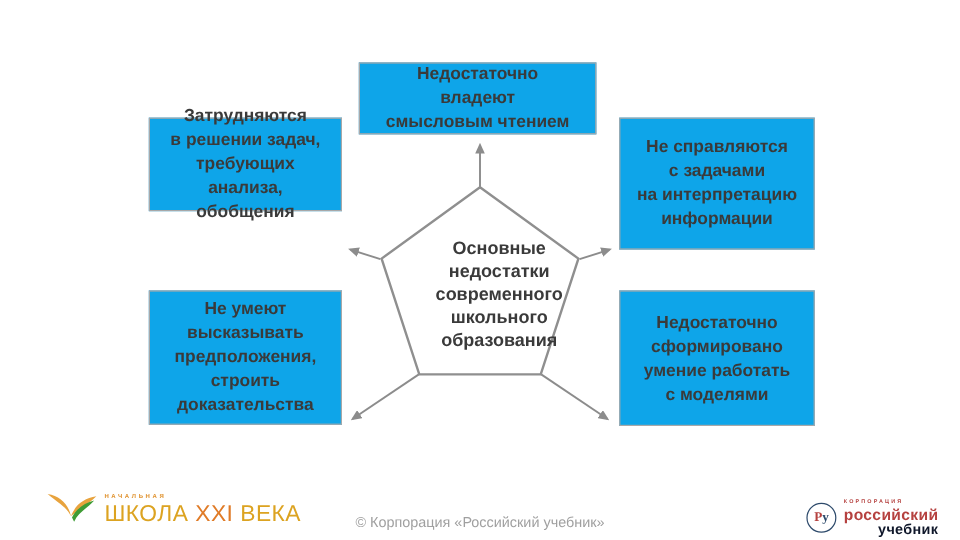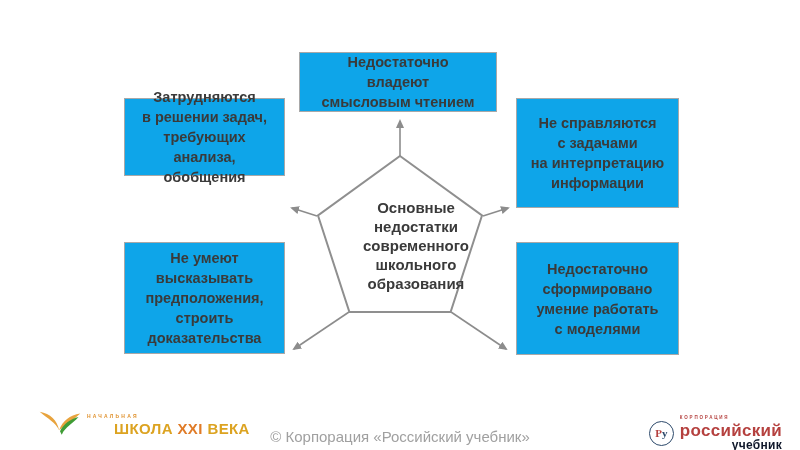--- a/index.html
+++ b/index.html
@@ -58,46 +58,46 @@
     line-height:19px;
     color:#3a3a3a;
     white-space:pre-line;
   }
 
   
   .footer{position:absolute;left:0;top:400px;width:800px;height:50px;}
   .copyright{
     position:absolute;left:0;right:0;top:28px;
     text-align:center;
-    font-size:15px;
+    font-size:12px;
     color:#a0a0a0;
   }
 
   .logo-left{position:absolute;left:38px;top:10px;display:flex;align-items:center;}
   .logo-left .bird{width:44px;height:30px;margin-right:5px;}
   .logo-left .words{display:flex;flex-direction:column;line-height:1;}
   .logo-left .tiny-label{
     font-size:5px;letter-spacing:2.2px;color:#e0922e;font-weight:700;margin-bottom:2px;
   }
-  .logo-left .main-label{font-size:15px;font-weight:700;letter-spacing:0.4px;margin-left:27px;}
+  .logo-left .main-label{font-size:19px;font-weight:400;letter-spacing:0.4px;}
   .logo-left .w-gold{color:#dca321;}
   .logo-left .w-orange{color:#e07b27;}
 
   .logo-right{position:absolute;right:18px;top:16px;display:flex;align-items:center;}
   .logo-right .mono-circle{
     width:23px;height:23px;border:1.8px solid #2d4a6b;border-radius:50%;
     display:flex;align-items:center;justify-content:center;
     font-size:11px;font-weight:700;margin-right:6px;
     font-family:"Liberation Serif", serif;
   }
   .logo-right .mono-r{color:#b5413f;}
   .logo-right .mono-u{color:#2d4a6b;}
   .logo-right .words{display:flex;flex-direction:column;align-items:flex-start;line-height:1;}
   .logo-right .tiny-label{font-size:4.5px;letter-spacing:1.8px;color:#b5413f;font-weight:700;margin-bottom:1px;}
-  .logo-right .line1{font-size:17px;font-weight:700;color:#b5413f;letter-spacing:0.3px;}
+  .logo-right .line1{font-size:13px;font-weight:700;color:#b5413f;letter-spacing:0.3px;}
   .logo-right .line2{font-size:12px;font-weight:700;color:#0f172a;align-self:flex-end;letter-spacing:0.3px;}
 </style>
 </head>
 <body>
 
 <div class="slide">
 
 
   <div class="diagram">
 

